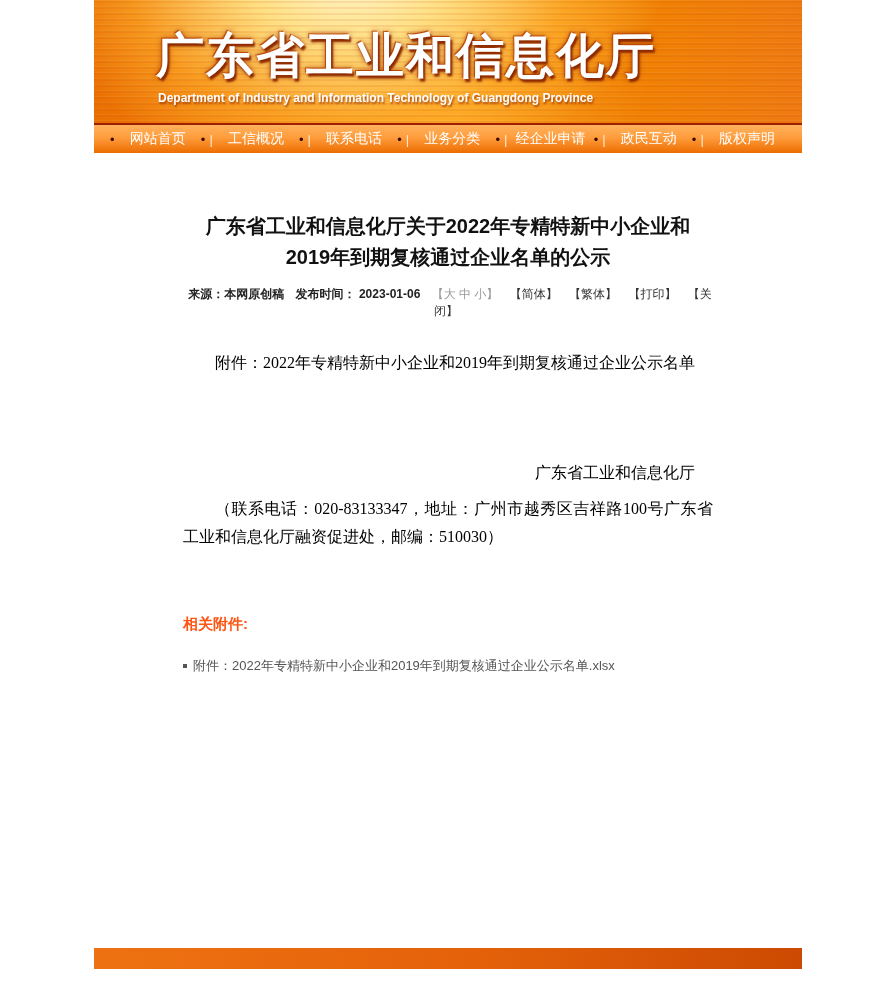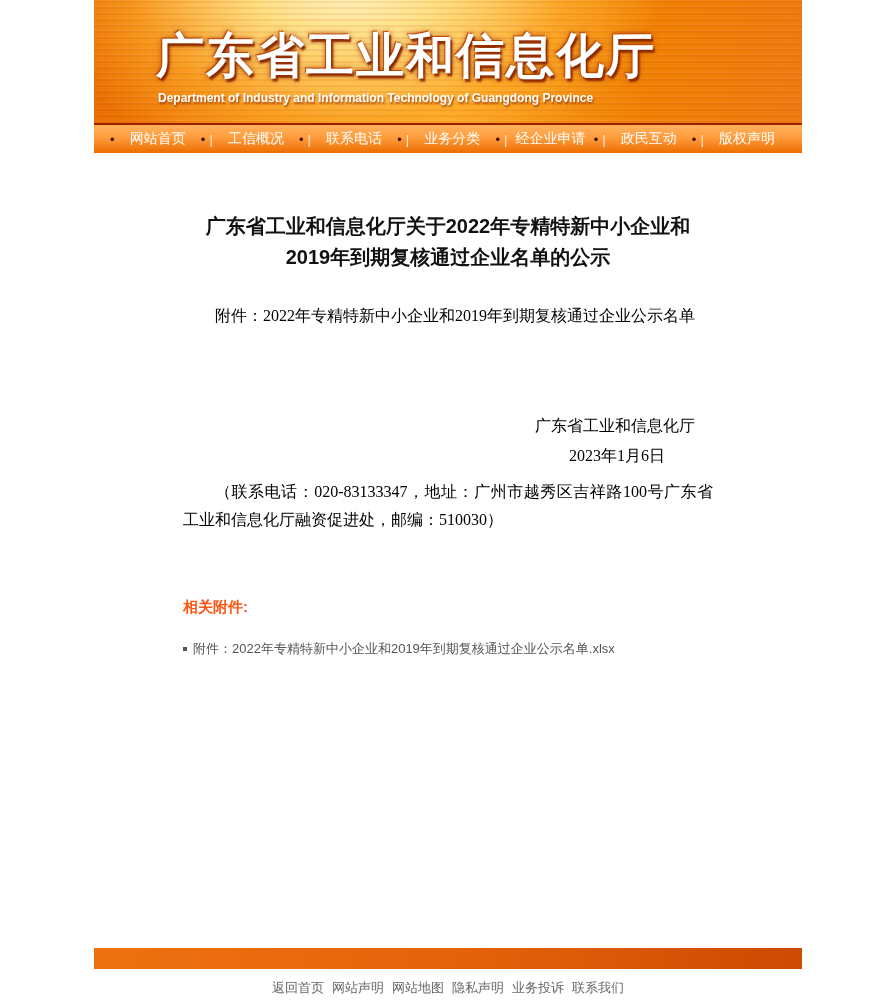--- a/index.html
+++ b/index.html
@@ -111,37 +111,44 @@
       <span class="nav-pipe">|</span>
       <a class="nav-item">政民互动</a>
       <span class="nav-dot">•</span>
       <span class="nav-pipe">|</span>
       <a class="nav-item">版权声明</a>
     </nav>
 
   <main class="content">
     <h1 class="article-title">广东省工业和信息化厅关于2022年专精特新中小企业和2019年到期复核通过企业名单的公示</h1>
 
+    <div class="meta">
+      <span class="m-bold">来源：本网原创稿</span>
+      <span class="m-bold">发布时间： 2023-01-06</span>
+      <span class="m-gray">【大 中 小】</span>
+      <span class="m-link">【简体】</span>
+      <span class="m-link">【繁体】</span>
+      <span class="m-link">【打印】</span>
+      <span class="m-link">【关闭】</span>
+    </div>
 
     <div class="body-text">
       <p class="para attach-line">附件：2022年专精特新中小企业和2019年到期复核通过企业公示名单</p>
     </div>
 
     <div class="sig-org">广东省工业和信息化厅</div>
-    <div class="sig-date">2023年1月6日</div>
     <p class="para contact" style="font-family:'Liberation Serif', serif;">（联系电话：020-83133347，地址：广州市越秀区吉祥路100号广东省工业和信息化厅融资促进处，邮编：510030）</p>
 
     <div class="rel-heading">相关附件:</div>
     <div class="rel-item">
       <span class="rel-bullet"></span>
       <a class="rel-link">附件：2022年专精特新中小企业和2019年到期复核通过企业公示名单.xlsx</a>
     </div>
 
   </main>
 
   <footer>
     <div class="footer-bar"></div>
-    <div class="footer-links" id="footerLinks"><a>返回首页</a><a>网站声明</a><a>网站地图</a><a>隐私声明</a><a>业务投诉</a><a>联系我们</a></div>
   </footer>
 
   <div class="badge badge-1"></div>
   <div class="badge badge-2"></div>
 </div>
 
 </body></html>

